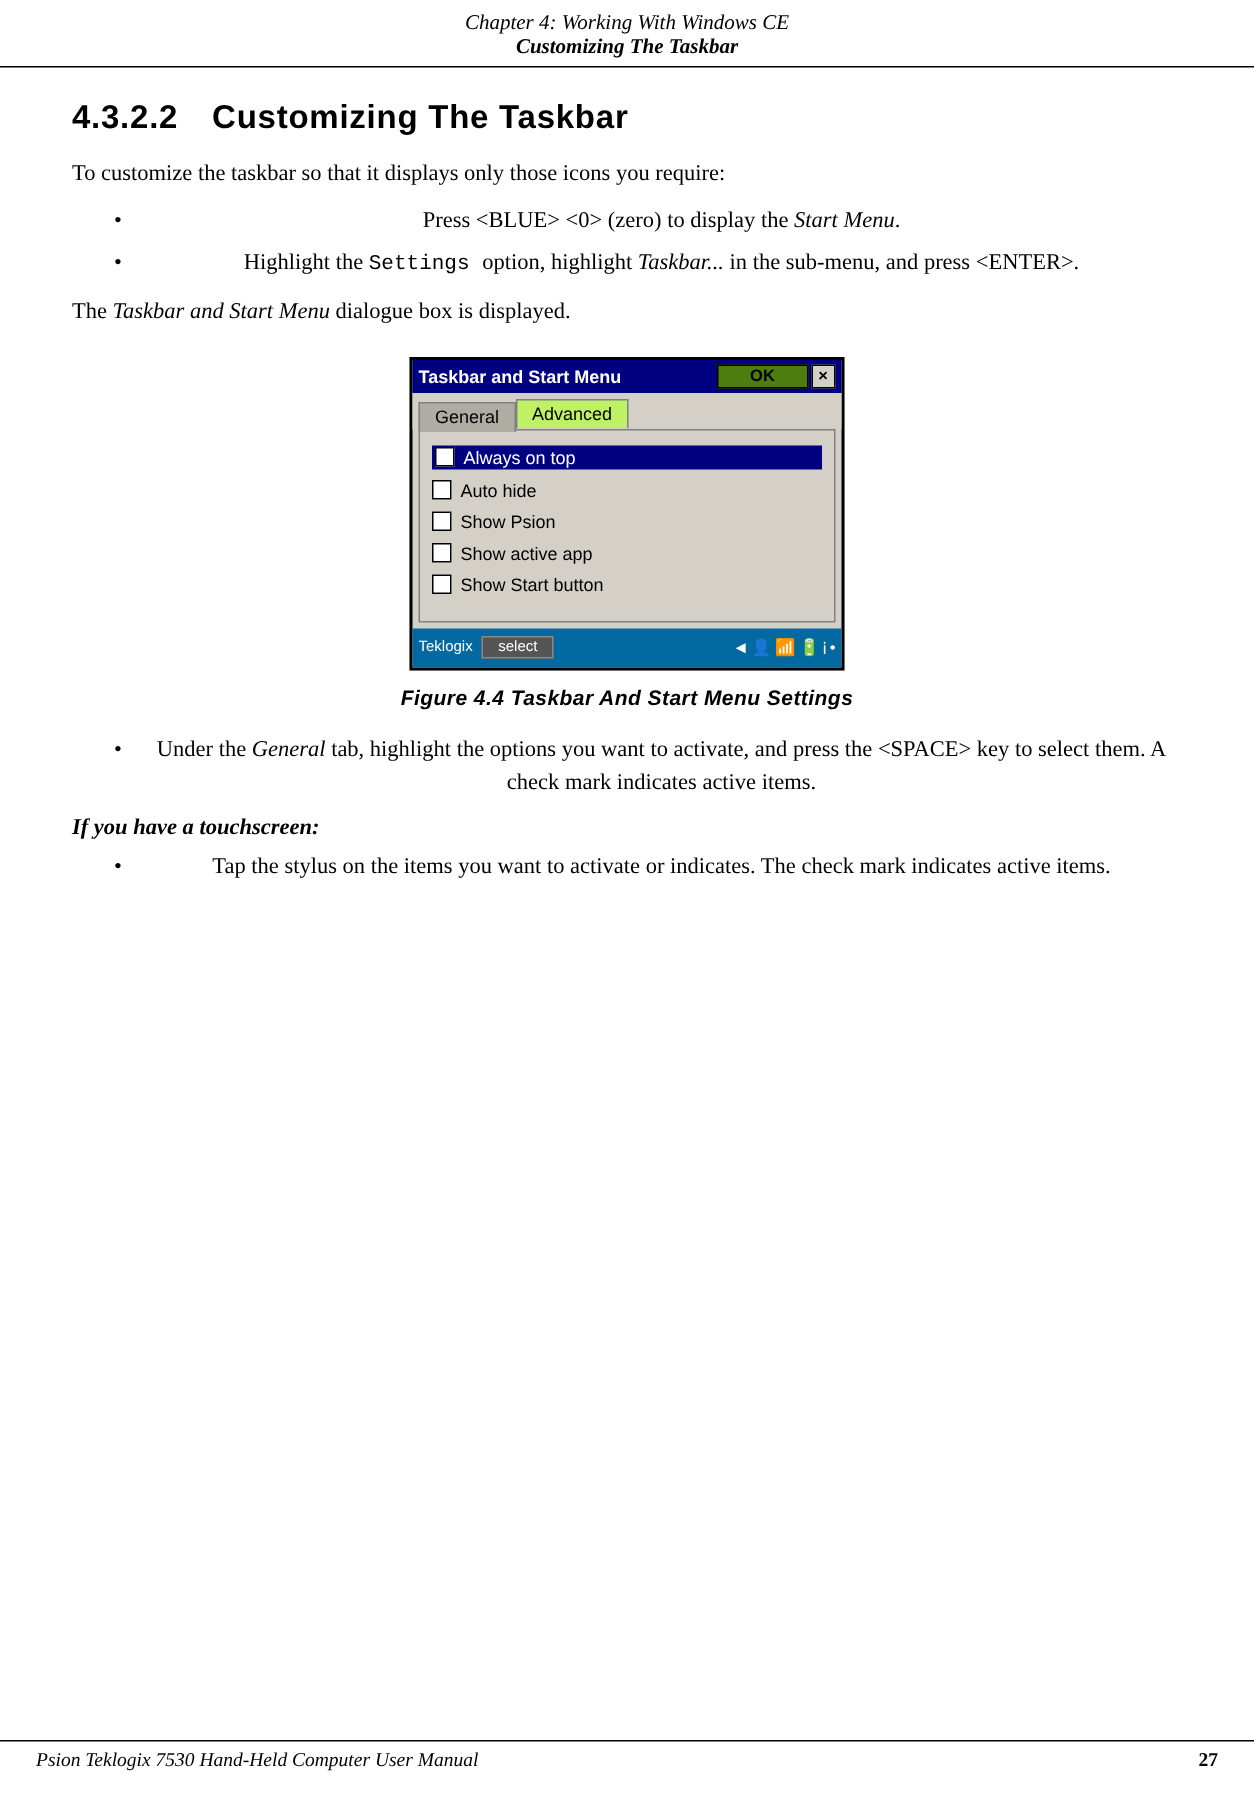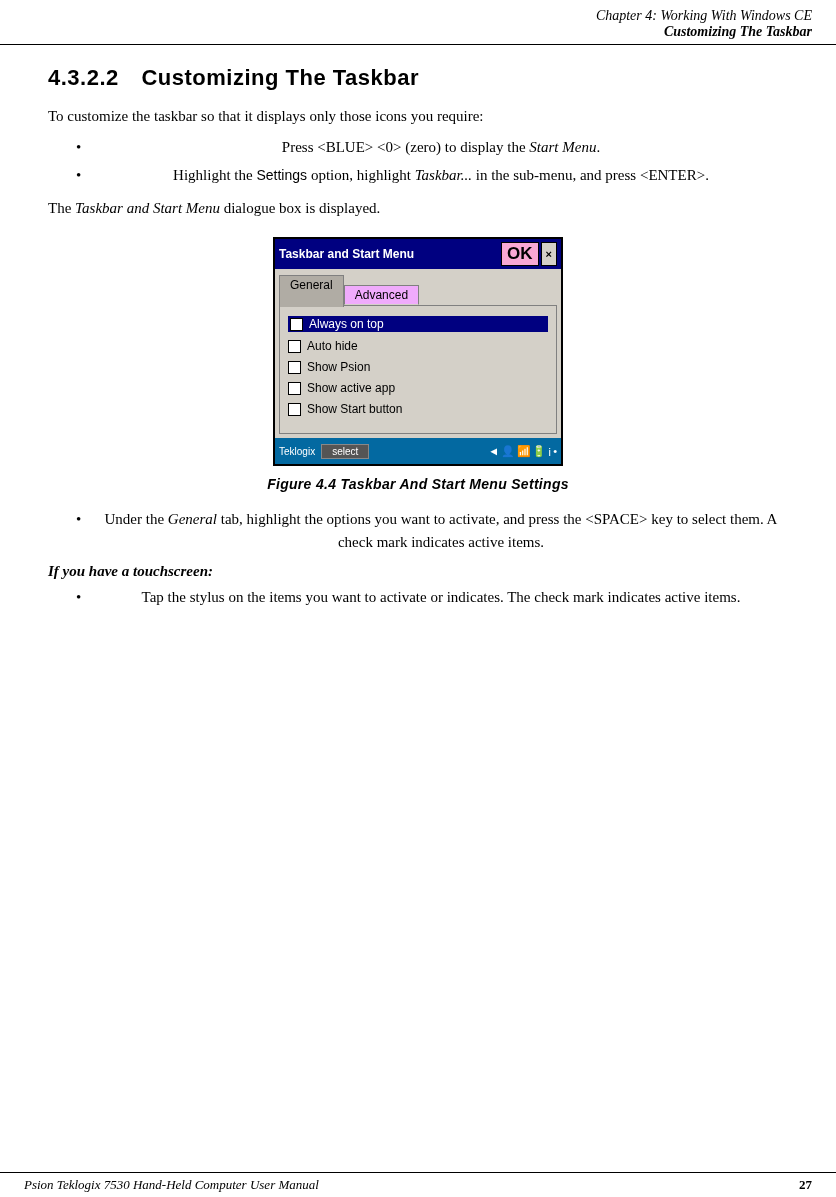--- a/index.html
+++ b/index.html
@@ -8,21 +8,21 @@
       min-height: 1197px;
       background: #fff;
       font-family: Times New Roman, serif;
       font-size: 15px;
       color: #000;
       position: relative;
     }
 
     
     .page-header {
-      text-align: right;
+      text-align: center;
       padding: 8px 24px 4px 24px;
       border-bottom: 1px solid #000;
       font-style: italic;
       font-size: 14px;
       color: #000;
     }
     .page-header .chapter-line {
       font-style: italic;
     }
     .page-header .subtitle-line {
@@ -70,21 +70,21 @@
     }
     .bullet-list li::before {
       content: "•";
       position: absolute;
       left: 0;
       top: 0;
     }
 
     
     code {
-      font-family: Liberation Sans, sans-serif;
+      font-family: Liberation Mono, monospace;
       font-size: 14px;
     }
 
     
     .dialog-container {
       display: flex;
       justify-content: center;
       margin: 18px 0 4px 0;
     }
 
@@ -107,25 +107,25 @@
       font-weight: bold;
     }
     .dialog-titlebar-title {
       flex: 1;
     }
     .dialog-titlebar-buttons {
       display: flex;
       gap: 2px;
     }
     .dialog-ok-btn {
-      background: #f9a8d4;
+      background: #4d7c0f;
       color: #000;
       border: 1px solid #000;
-      font-size: 17px;
-      padding: 1px 5px;
+      font-size: 11px;
+      padding: 1px 21px;
       font-weight: bold;
       cursor: pointer;
     }
     .dialog-close-btn {
       background: #d4d0c8;
       color: #000;
       border: 1px solid #000;
       font-size: 11px;
       padding: 1px 4px;
       font-weight: bold;
@@ -142,25 +142,24 @@
     .dialog-tab {
       padding: 2px 10px;
       border: 1px solid #808080;
       background: #d4d0c8;
       font-size: 12px;
       cursor: pointer;
       border-bottom: none;
       position: relative;
     }
     .dialog-tab.active {
-      background: #f0abfc;
+      background: #bef264;
       border-bottom: 1px solid #d4d0c8;
       z-index: 2;
       font-weight: normal;
-      margin-top: 12px;
     }
     .dialog-tab.inactive {
       background: #b0aca4;
       top: 2px;
     }
 
     
     .dialog-body {
       background: #d4d0c8;
       border: 1px solid #808080;
@@ -239,21 +238,21 @@
     .touchscreen-heading {
       font-weight: bold;
       font-style: italic;
       font-size: 15px;
       margin: 10px 0 6px 0;
     }
 
     
     .page-footer {
       position: absolute;
-      bottom: 4px;
+      bottom: 16px;
       left: 0;
       right: 0;
       padding: 0 24px;
       display: flex;
       align-items: center;
       justify-content: space-between;
       border-top: 1px solid #000;
       font-style: italic;
       font-size: 13px;
       padding-top: 4px;

